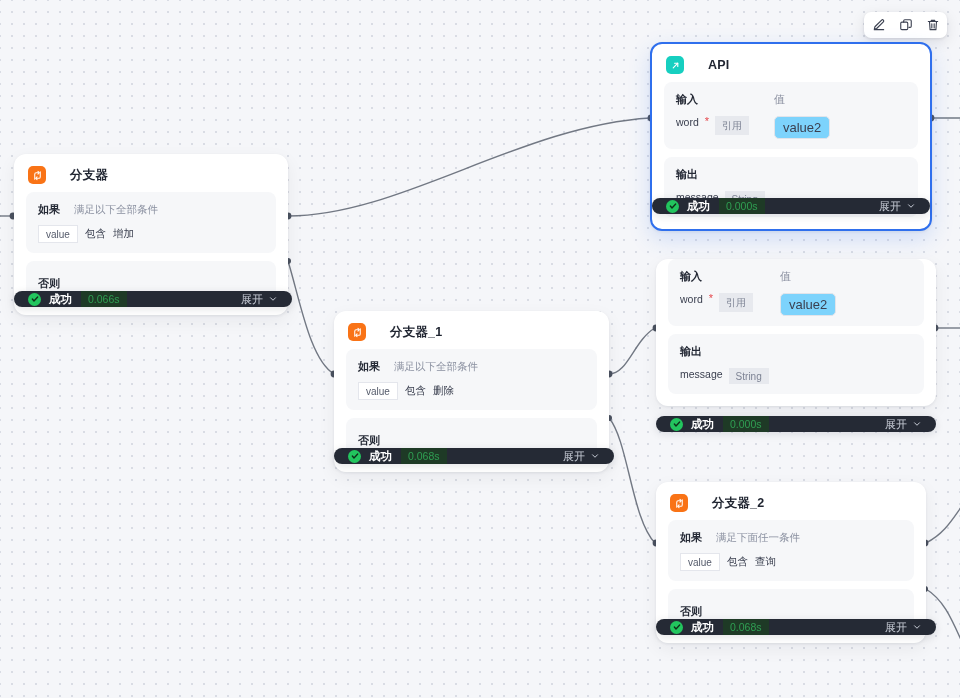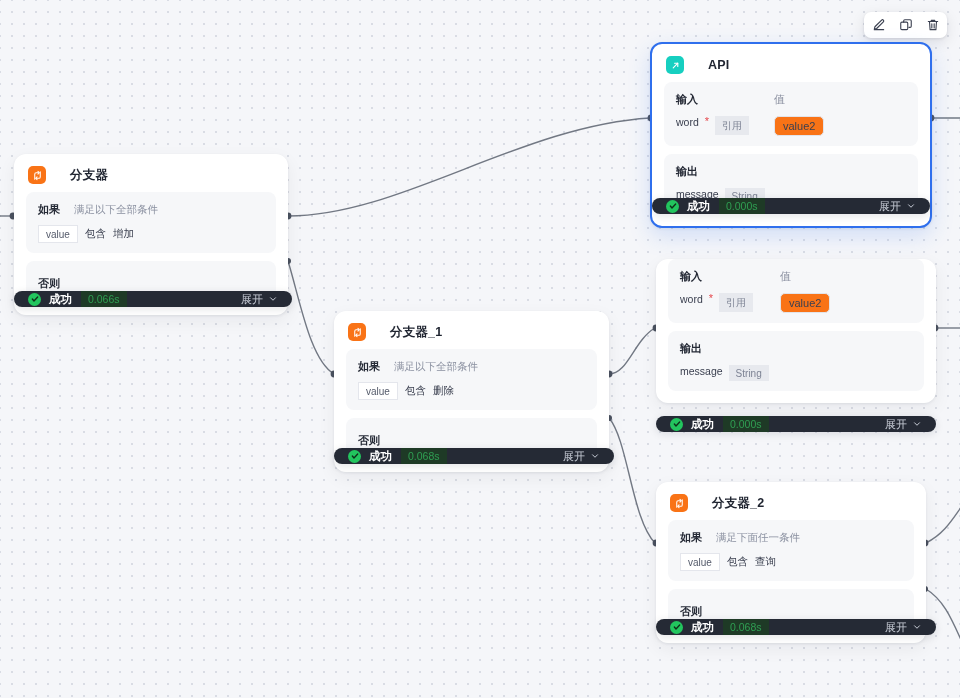--- a/index.html
+++ b/index.html
@@ -63,21 +63,21 @@
   .io-label{font-size:11px;font-weight:700;color:#252a36;margin-bottom:9px;}
   .io-label.weak{font-weight:400;color:#8a90a0;}
   .io-row{display:flex;align-items:flex-start;gap:6px;}
   .io-key{font-size:10.5px;color:#3b4050;}
   .req{color:#e5484d;font-size:11px;line-height:1;}
   .tag{
     font-size:10px;color:#7d8394;background:#e7e9ee;
     padding:2.5px 7px;border-radius:0;
   }
   .chip{
-    font-size:11px;color:#3b4050;background:#f97316;
+    font-size:13px;color:#3b4050;background:#7dd3fc;
     border:1px solid #e2e4ea;border-radius:5px;
     padding:3px 8px;display:inline-block;
   }
 
   
   .cond-head{display:flex;align-items:baseline;gap:14px;margin-bottom:8px;}
   .cond-if{font-size:11px;font-weight:700;color:#252a36;}
   .cond-desc{font-size:10.5px;color:#8a90a0;}
   .cond-row{display:flex;align-items:center;gap:7px;}
   .cond-var{

